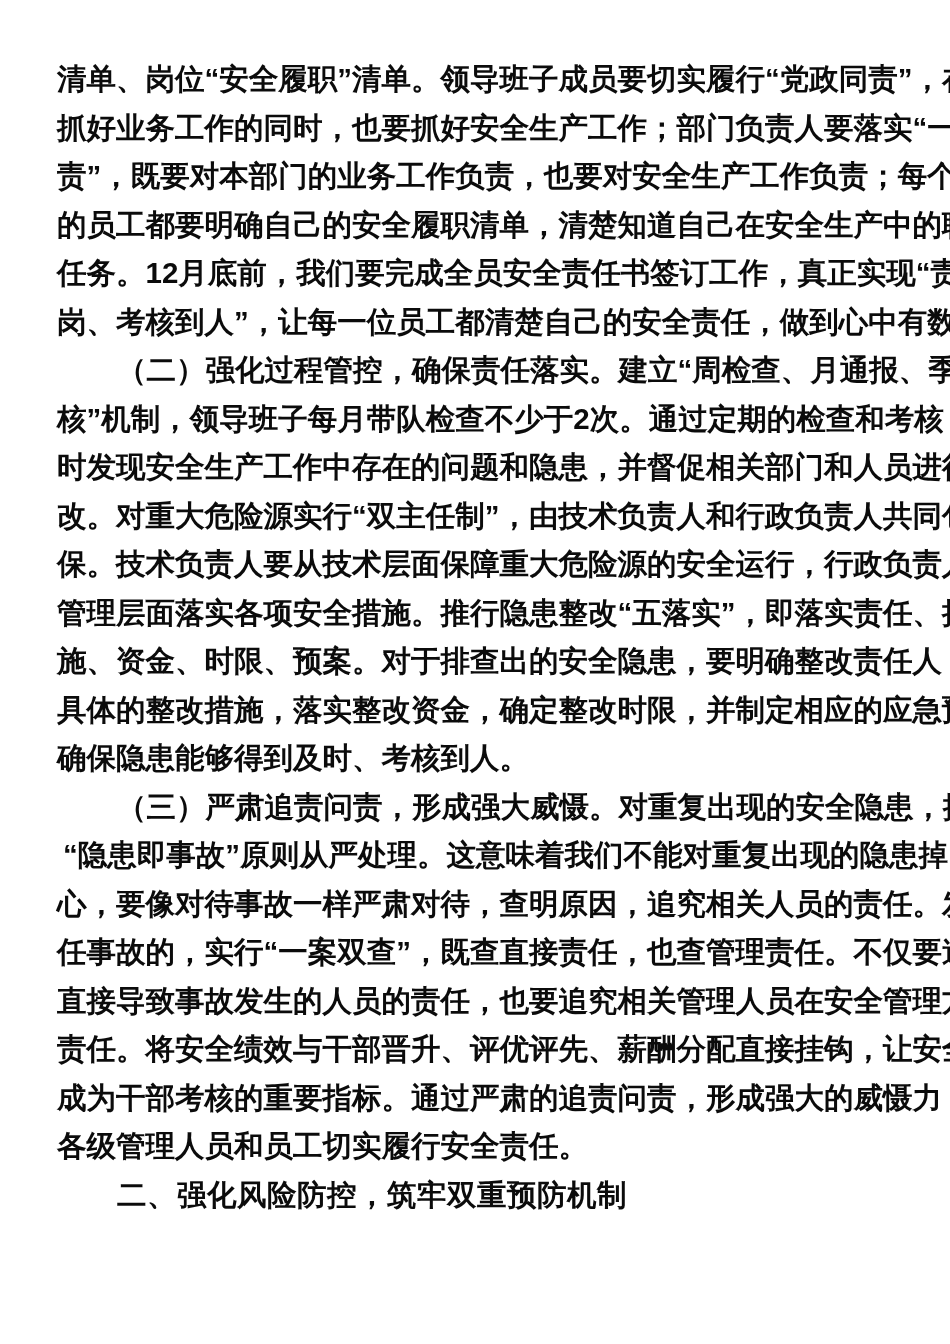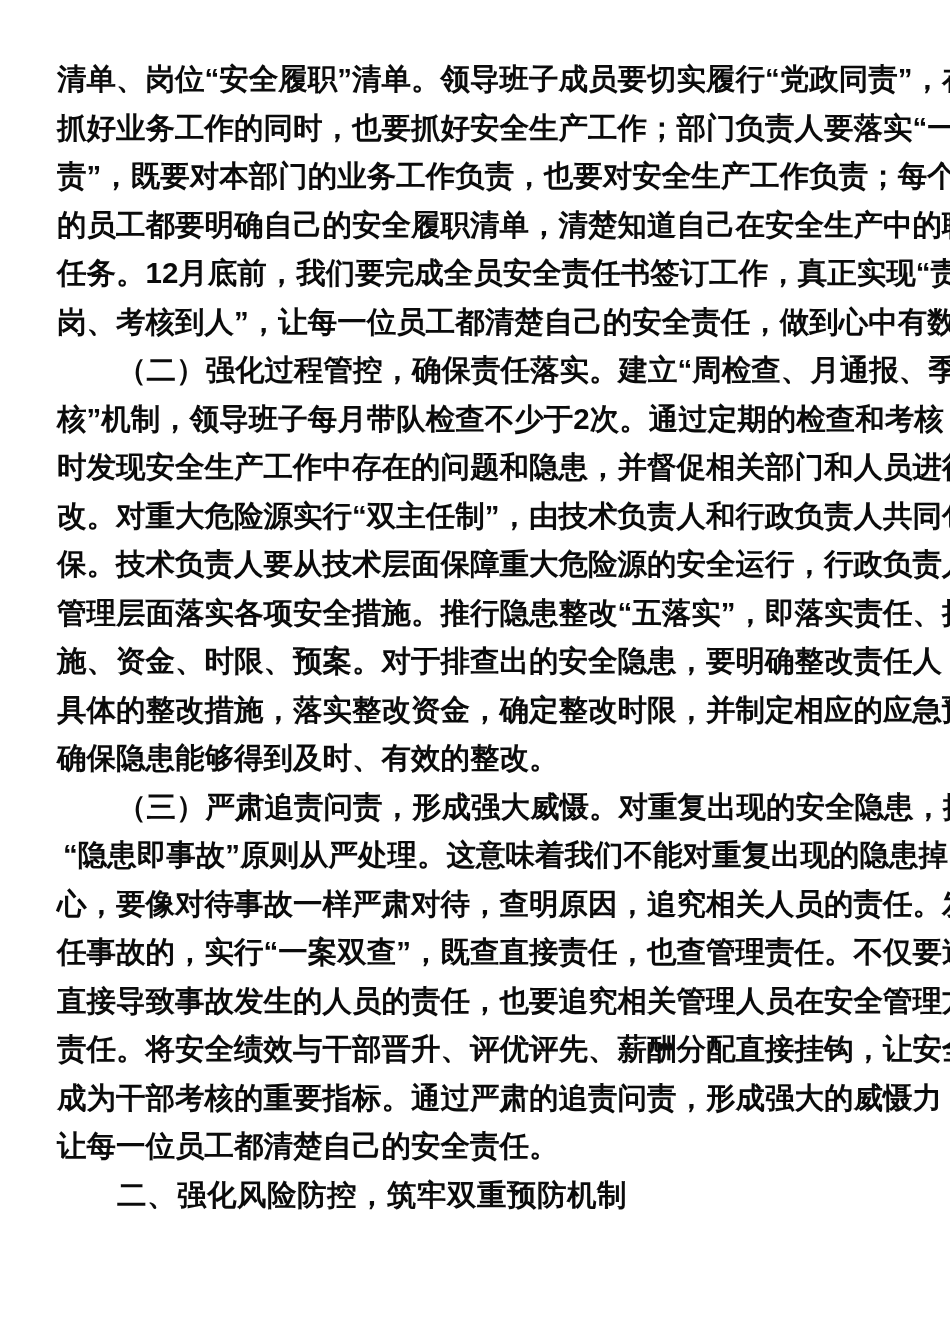--- a/index.html
+++ b/index.html
@@ -539,21 +539,21 @@
             <span>制</span>
             <span>定</span>
             <span>相</span>
             <span>应</span>
             <span>的</span>
             <span>应</span>
             <span>急</span>
             <span>预</span>
           </span>
         </div>
-      <div class="line flush">确保隐患能够得到及时、有效的整改。</div>
+      <div class="line flush">确保隐患能够得到及时、考核到人。</div>
     </div>
 
     <div>
       <div class="line justify indent" style="display: block;">
           <span style="display: flex; justify-content: space-between; width: 100%;">
             <span>（</span>
             <span>三</span>
             <span>）</span>
             <span>严</span>
             <span>肃</span>
@@ -788,21 +788,21 @@
             <span>成</span>
             <span>强</span>
             <span>大</span>
             <span>的</span>
             <span>威</span>
             <span>慑</span>
             <span>力</span>
             <span>，</span>
           </span>
         </div>
-      <div class="line flush">让每一位员工都清楚自己的安全责任。</div>
+      <div class="line flush">各级管理人员和员工切实履行安全责任。</div>
     </div>
 
     <div>
       <div class="line heading">二、强化风险防控，筑牢双重预防机制</div>
     </div>
 
   </div>
 </div>
 
 </body></html>

